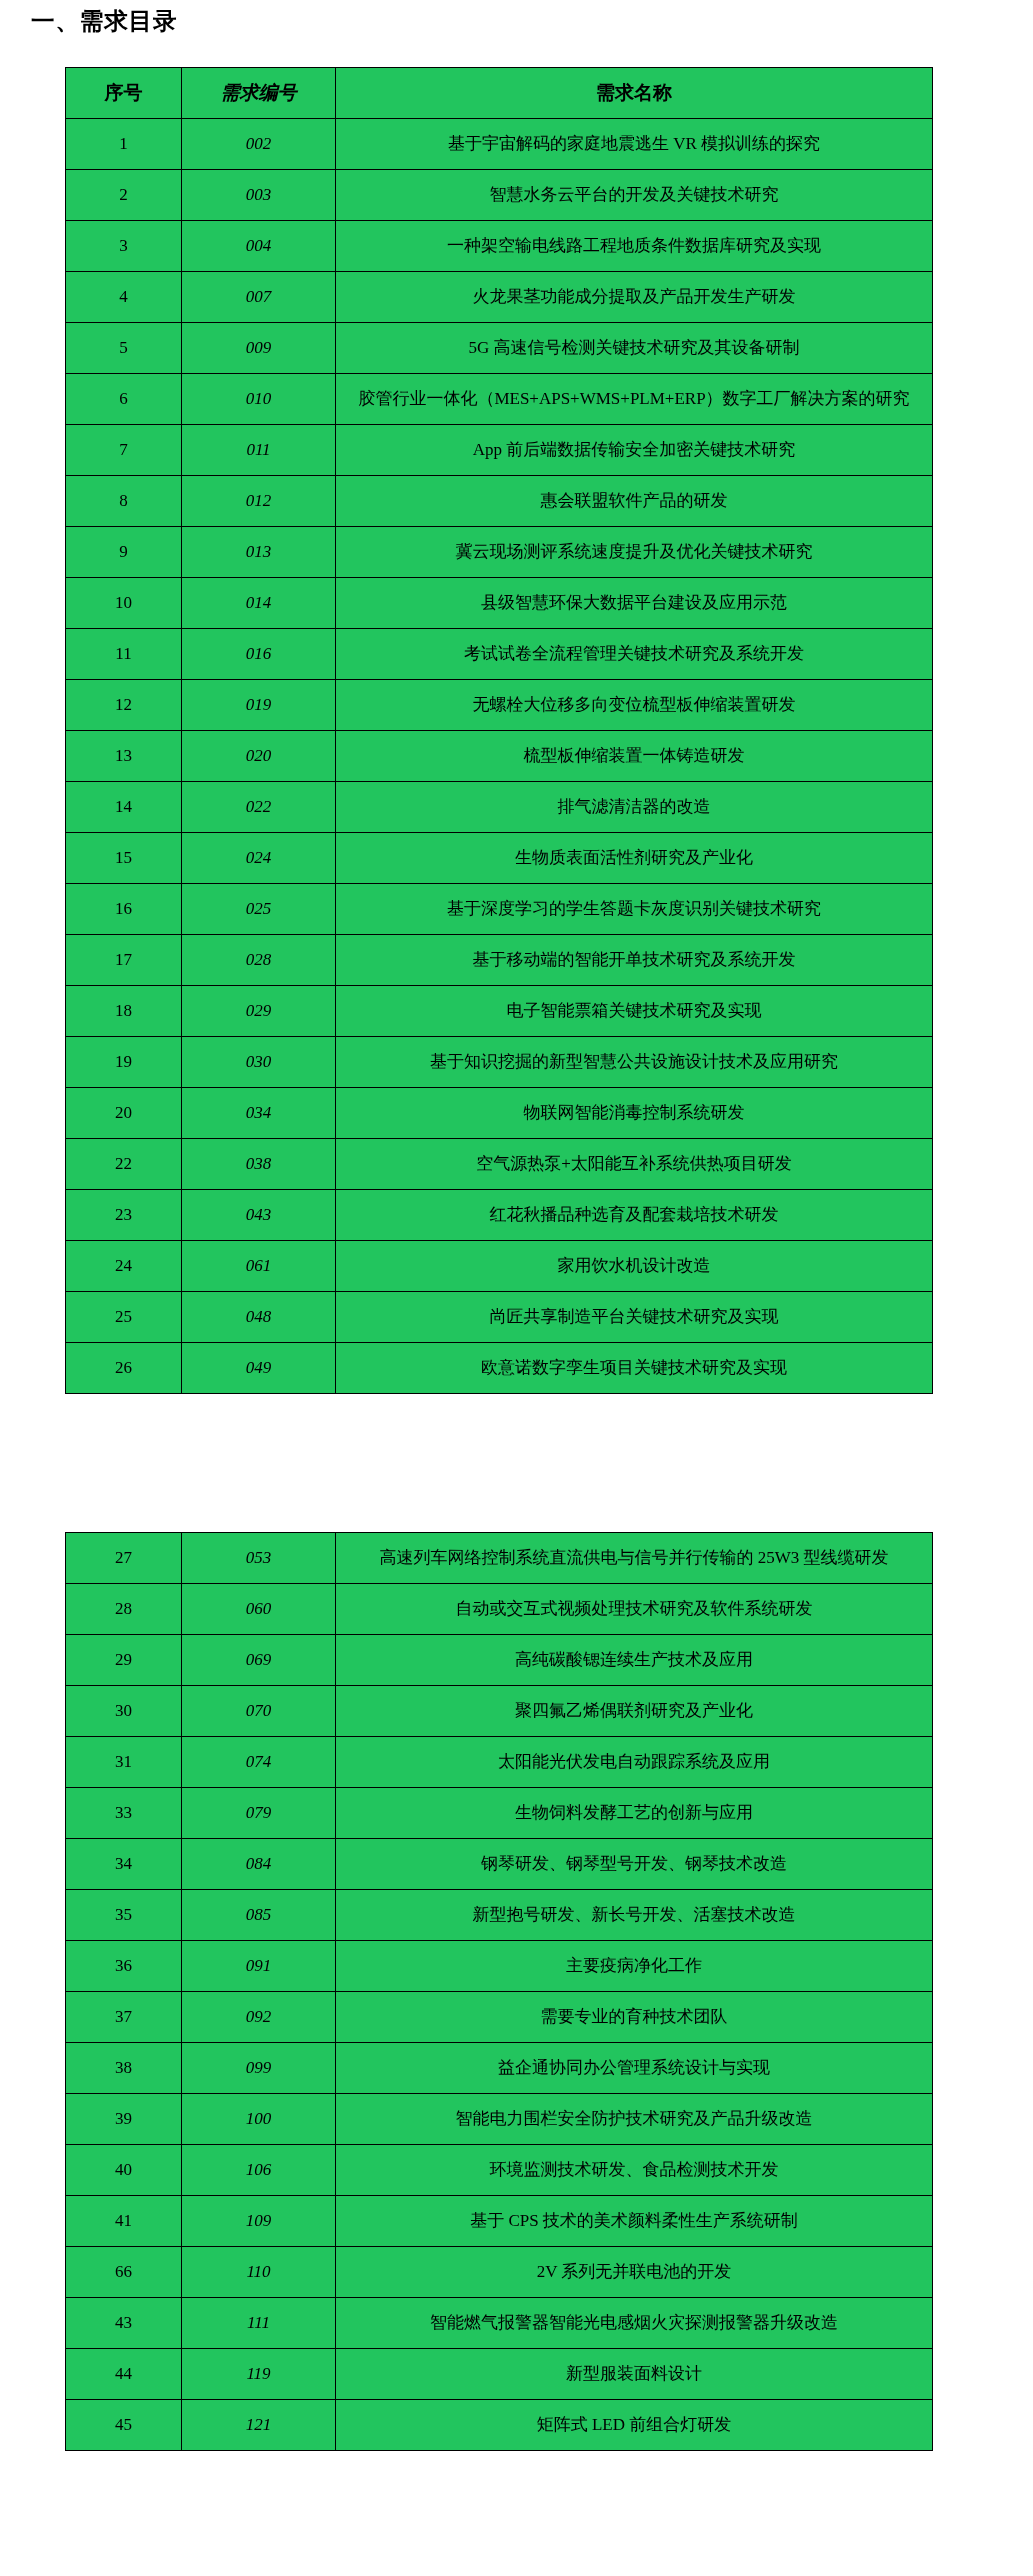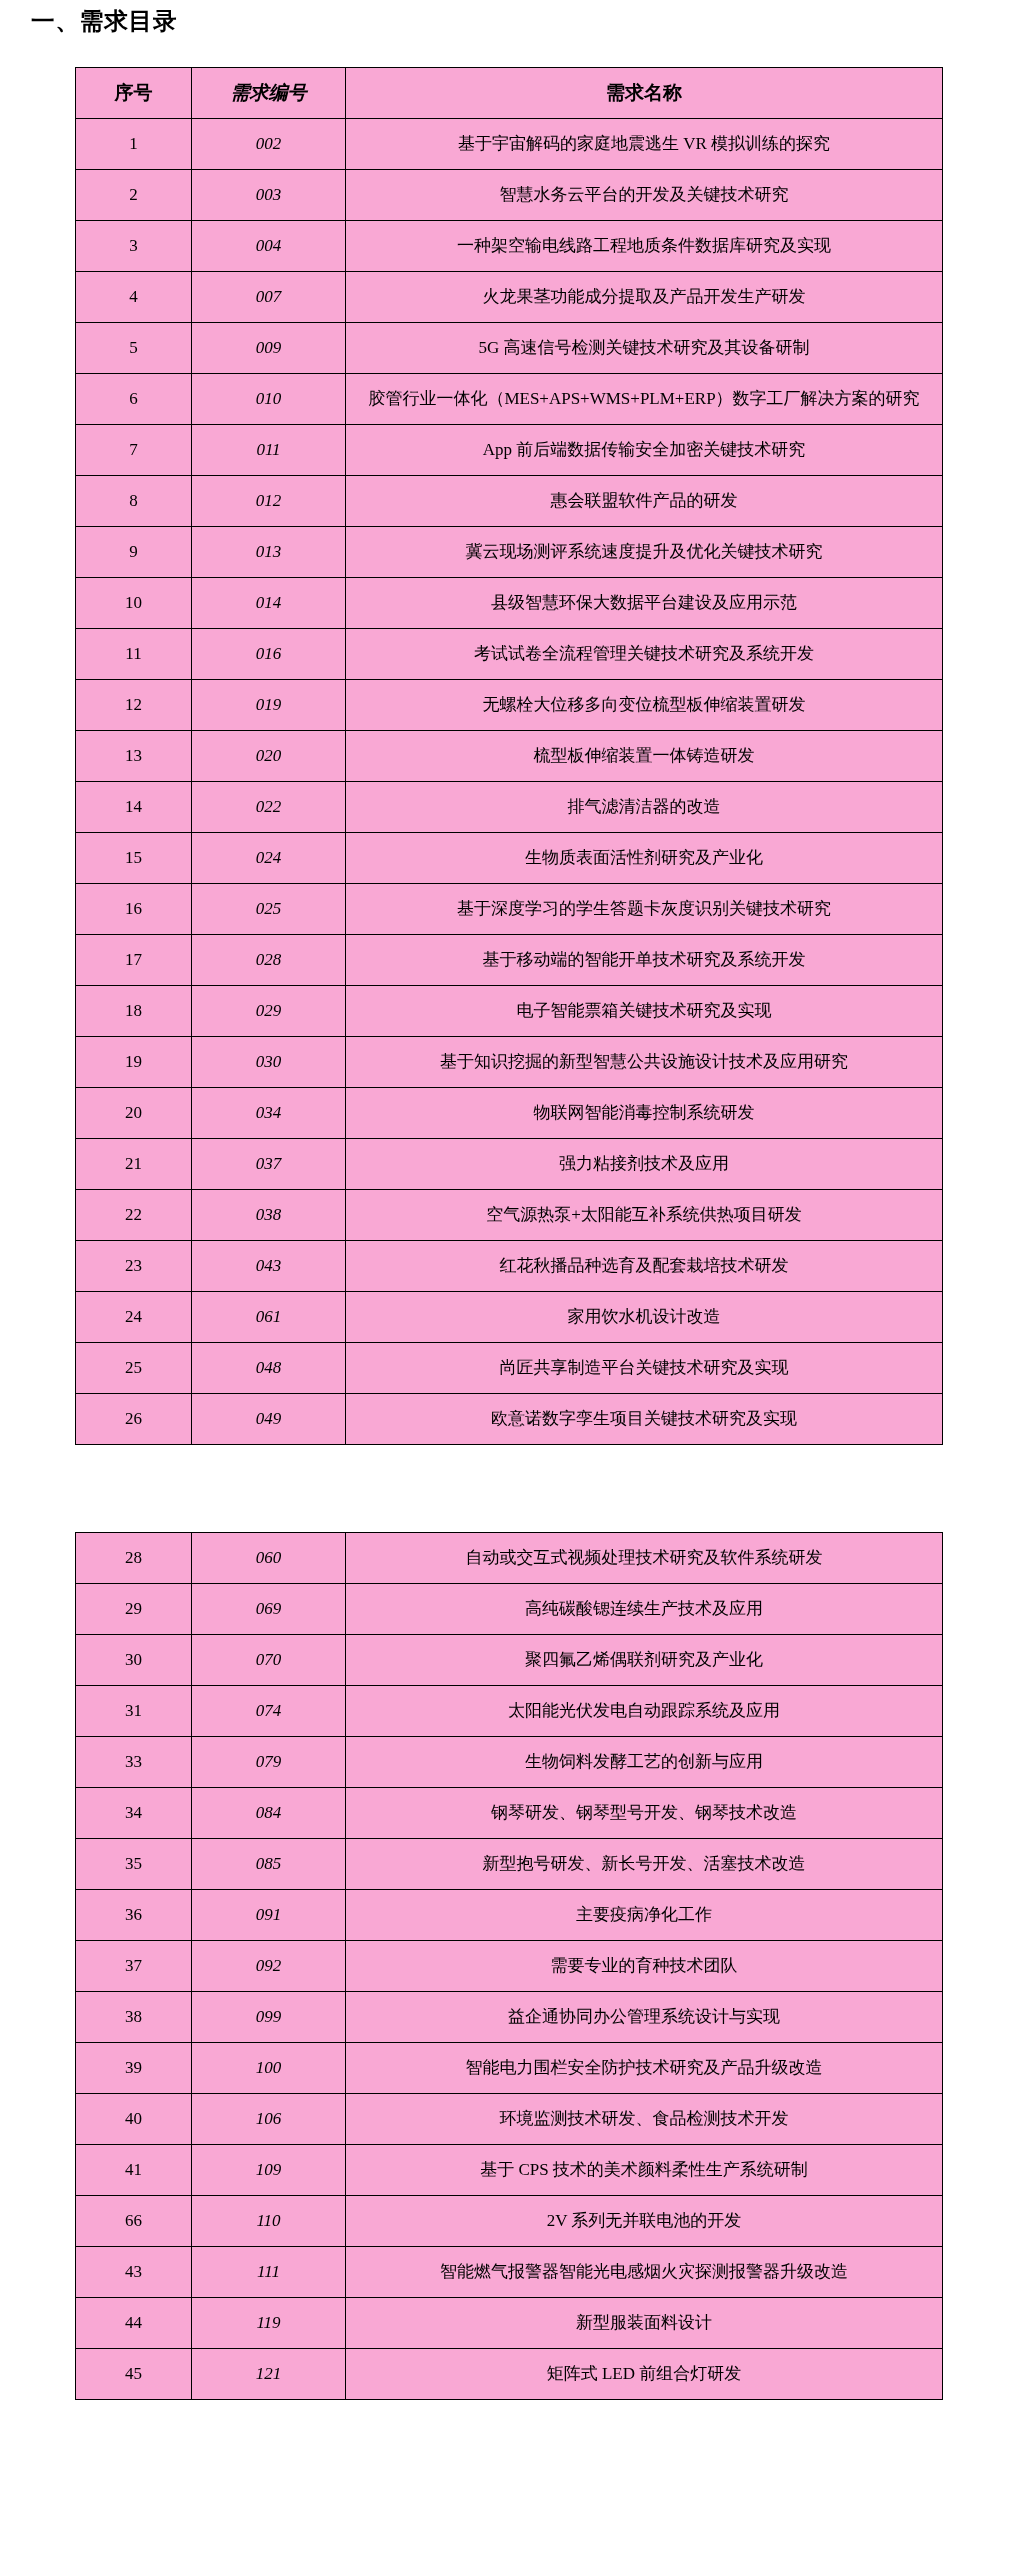--- a/index.html
+++ b/index.html
@@ -20,22 +20,21 @@
     font-size: 23.6px;
     font-weight: bold;
     letter-spacing: 0.8px;
     white-space: nowrap;
   }
   table.req-table {
     position: absolute;
     left: 65px;
     border-collapse: collapse;
     table-layout: fixed;
-    background: #f9a8d4;
-    margin-left: 10px;
+    background: #22c55e;
   }
   #table-part1 { top: 67px; }
   #table-part2 { top: 1532px; }
   table.req-table th, table.req-table td {
     border: 0.8px solid #000000;
     text-align: center;
     vertical-align: middle;
     padding: 2.4px 8.1px;
     box-sizing: border-box;
     overflow: hidden;
@@ -165,25 +164,20 @@
           <td class="c1">19</td>
           <td class="c2">030</td>
           <td class="c3">基于知识挖掘的新型智慧公共设施设计技术及应用研究</td>
         </tr>
         <tr>
           <td class="c1">20</td>
           <td class="c2">034</td>
           <td class="c3">物联网智能消毒控制系统研发</td>
         </tr>
         <tr>
-          <td class="c1">21</td>
-          <td class="c2">037</td>
-          <td class="c3">强力粘接剂技术及应用</td>
-        </tr>
-        <tr>
           <td class="c1">22</td>
           <td class="c2">038</td>
           <td class="c3">空气源热泵+太阳能互补系统供热项目研发</td>
         </tr>
         <tr>
           <td class="c1">23</td>
           <td class="c2">043</td>
           <td class="c3">红花秋播品种选育及配套栽培技术研发</td>
         </tr>
         <tr>
@@ -200,20 +194,25 @@
           <td class="c1">26</td>
           <td class="c2">049</td>
           <td class="c3">欧意诺数字孪生项目关键技术研究及实现</td>
         </tr>
       </tbody>
   </table>
 
   <table class="req-table" id="table-part2">
     <tbody>
         <tr>
+          <td class="c1">27</td>
+          <td class="c2">053</td>
+          <td class="c3">高速列车网络控制系统直流供电与信号并行传输的 25W3 型线缆研发</td>
+        </tr>
+        <tr>
           <td class="c1">28</td>
           <td class="c2">060</td>
           <td class="c3">自动或交互式视频处理技术研究及软件系统研发</td>
         </tr>
         <tr>
           <td class="c1">29</td>
           <td class="c2">069</td>
           <td class="c3">高纯碳酸锶连续生产技术及应用</td>
         </tr>
         <tr>

